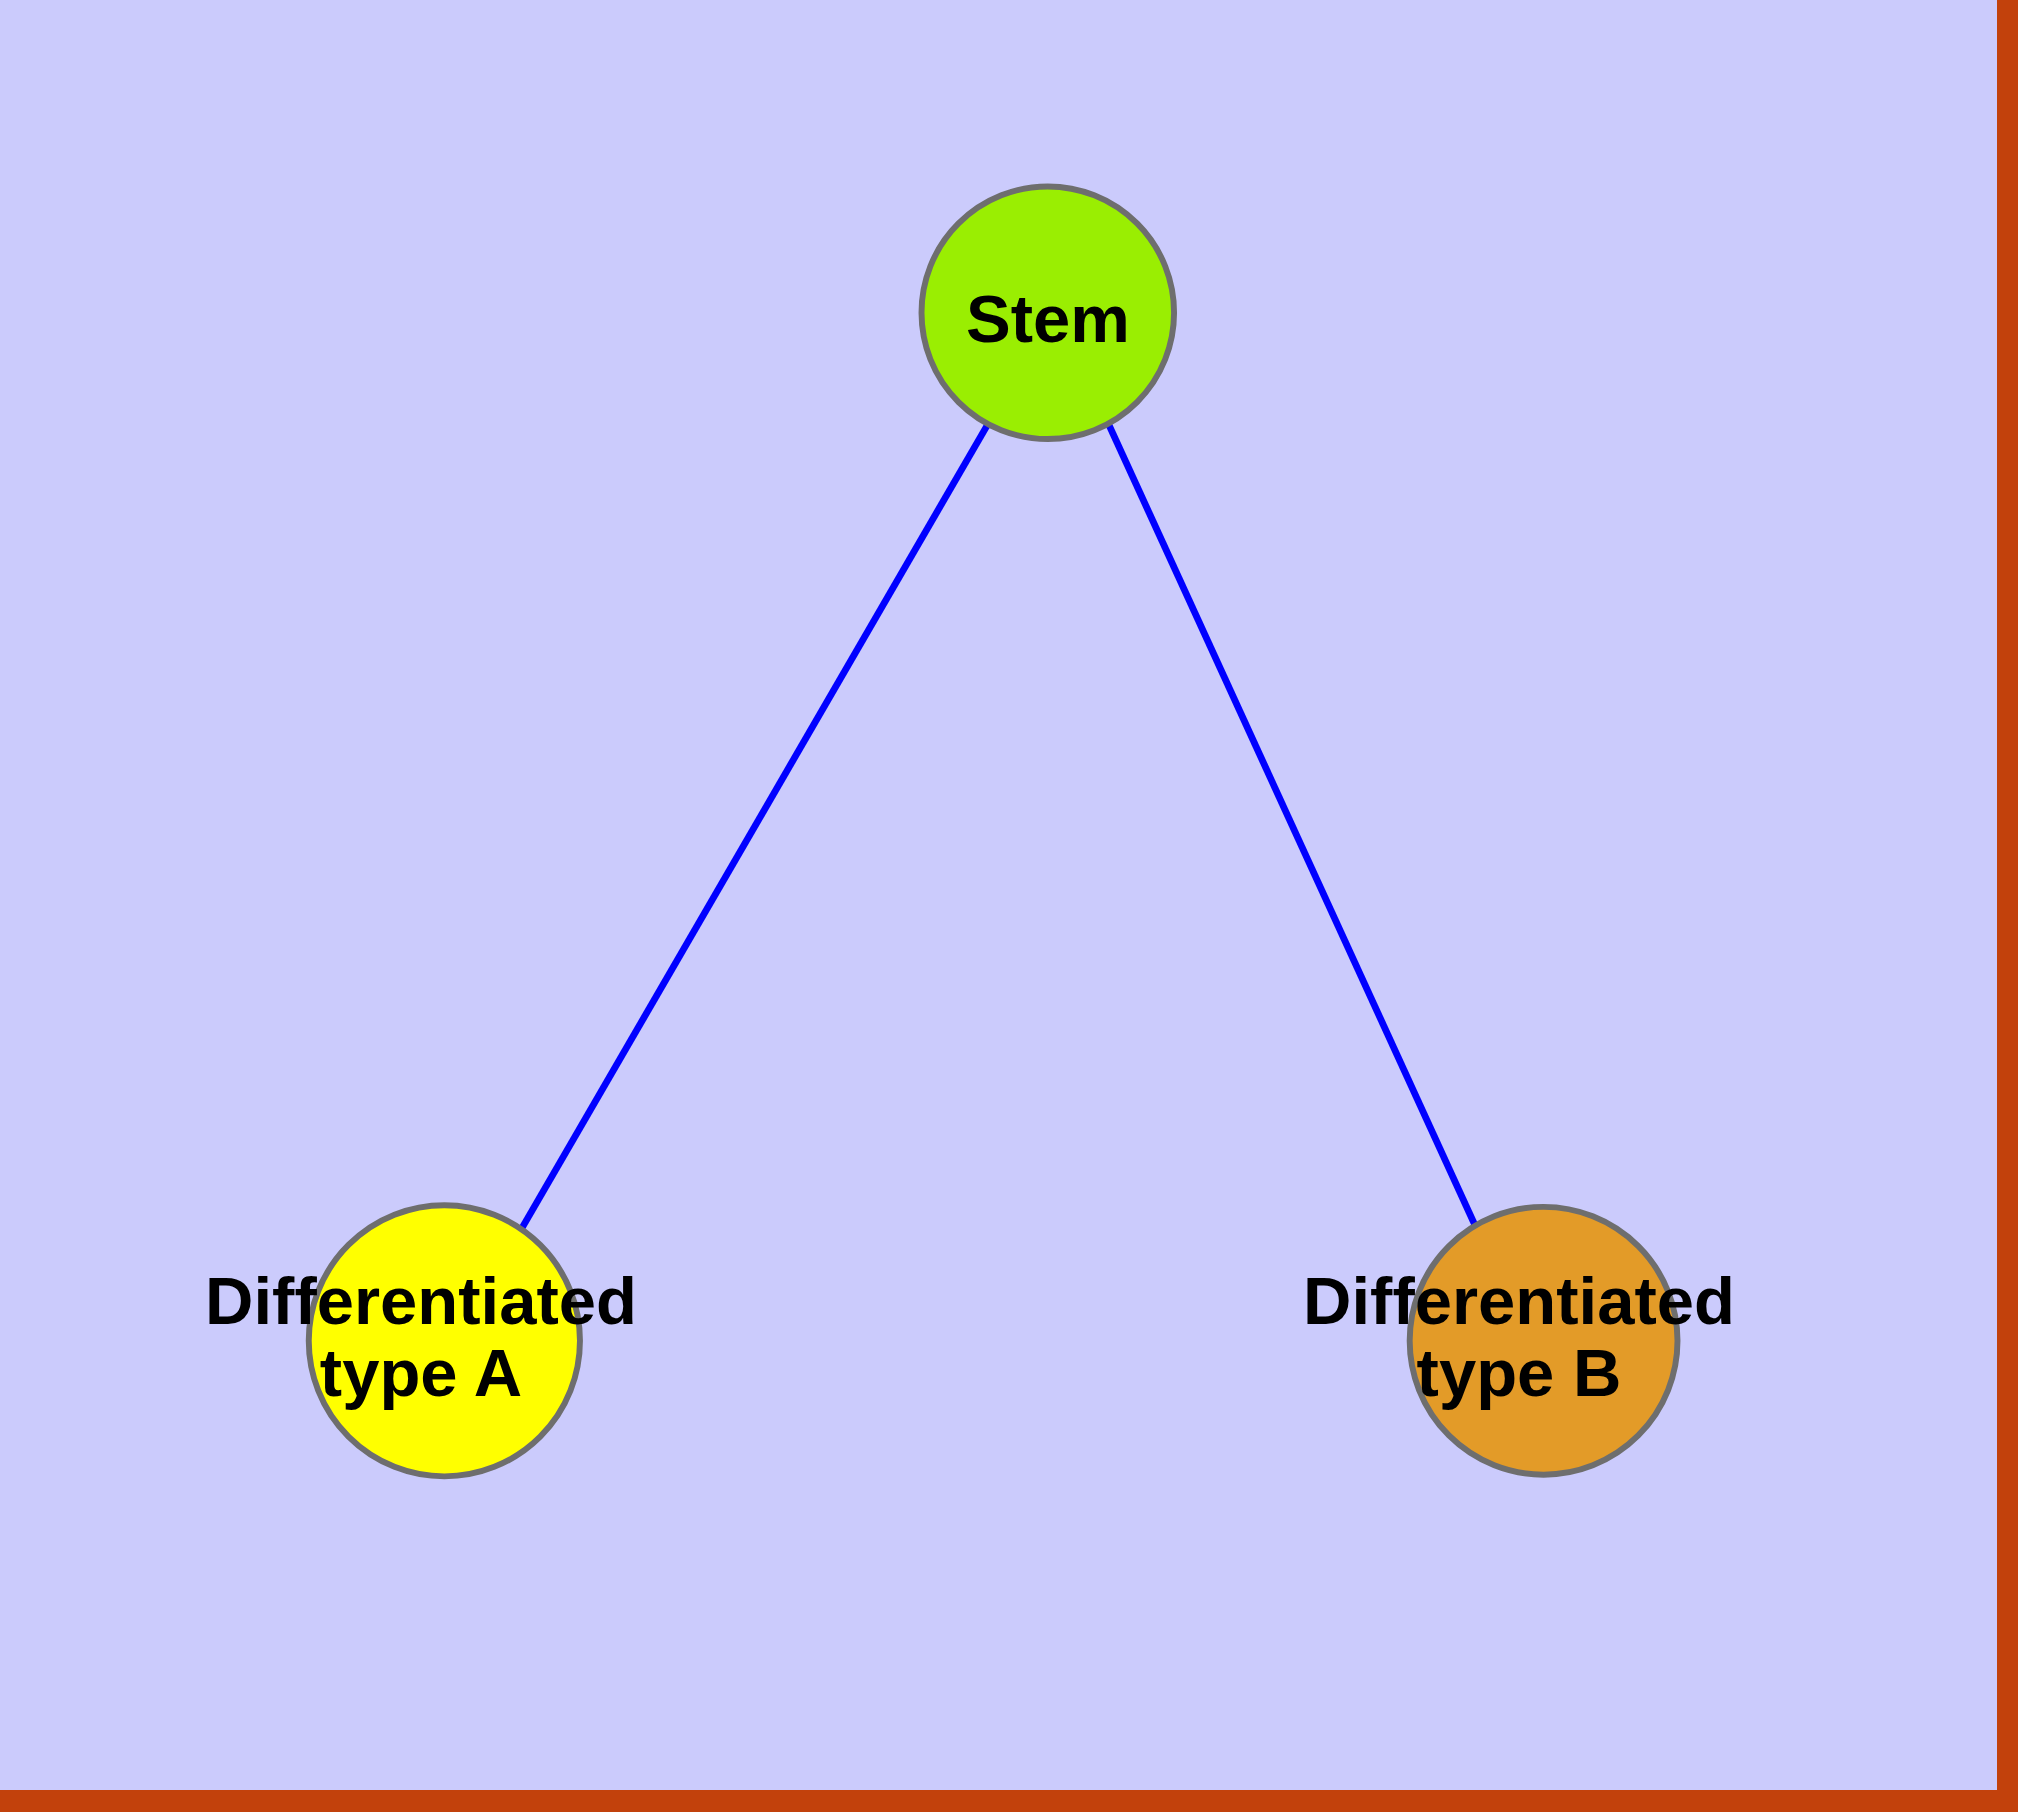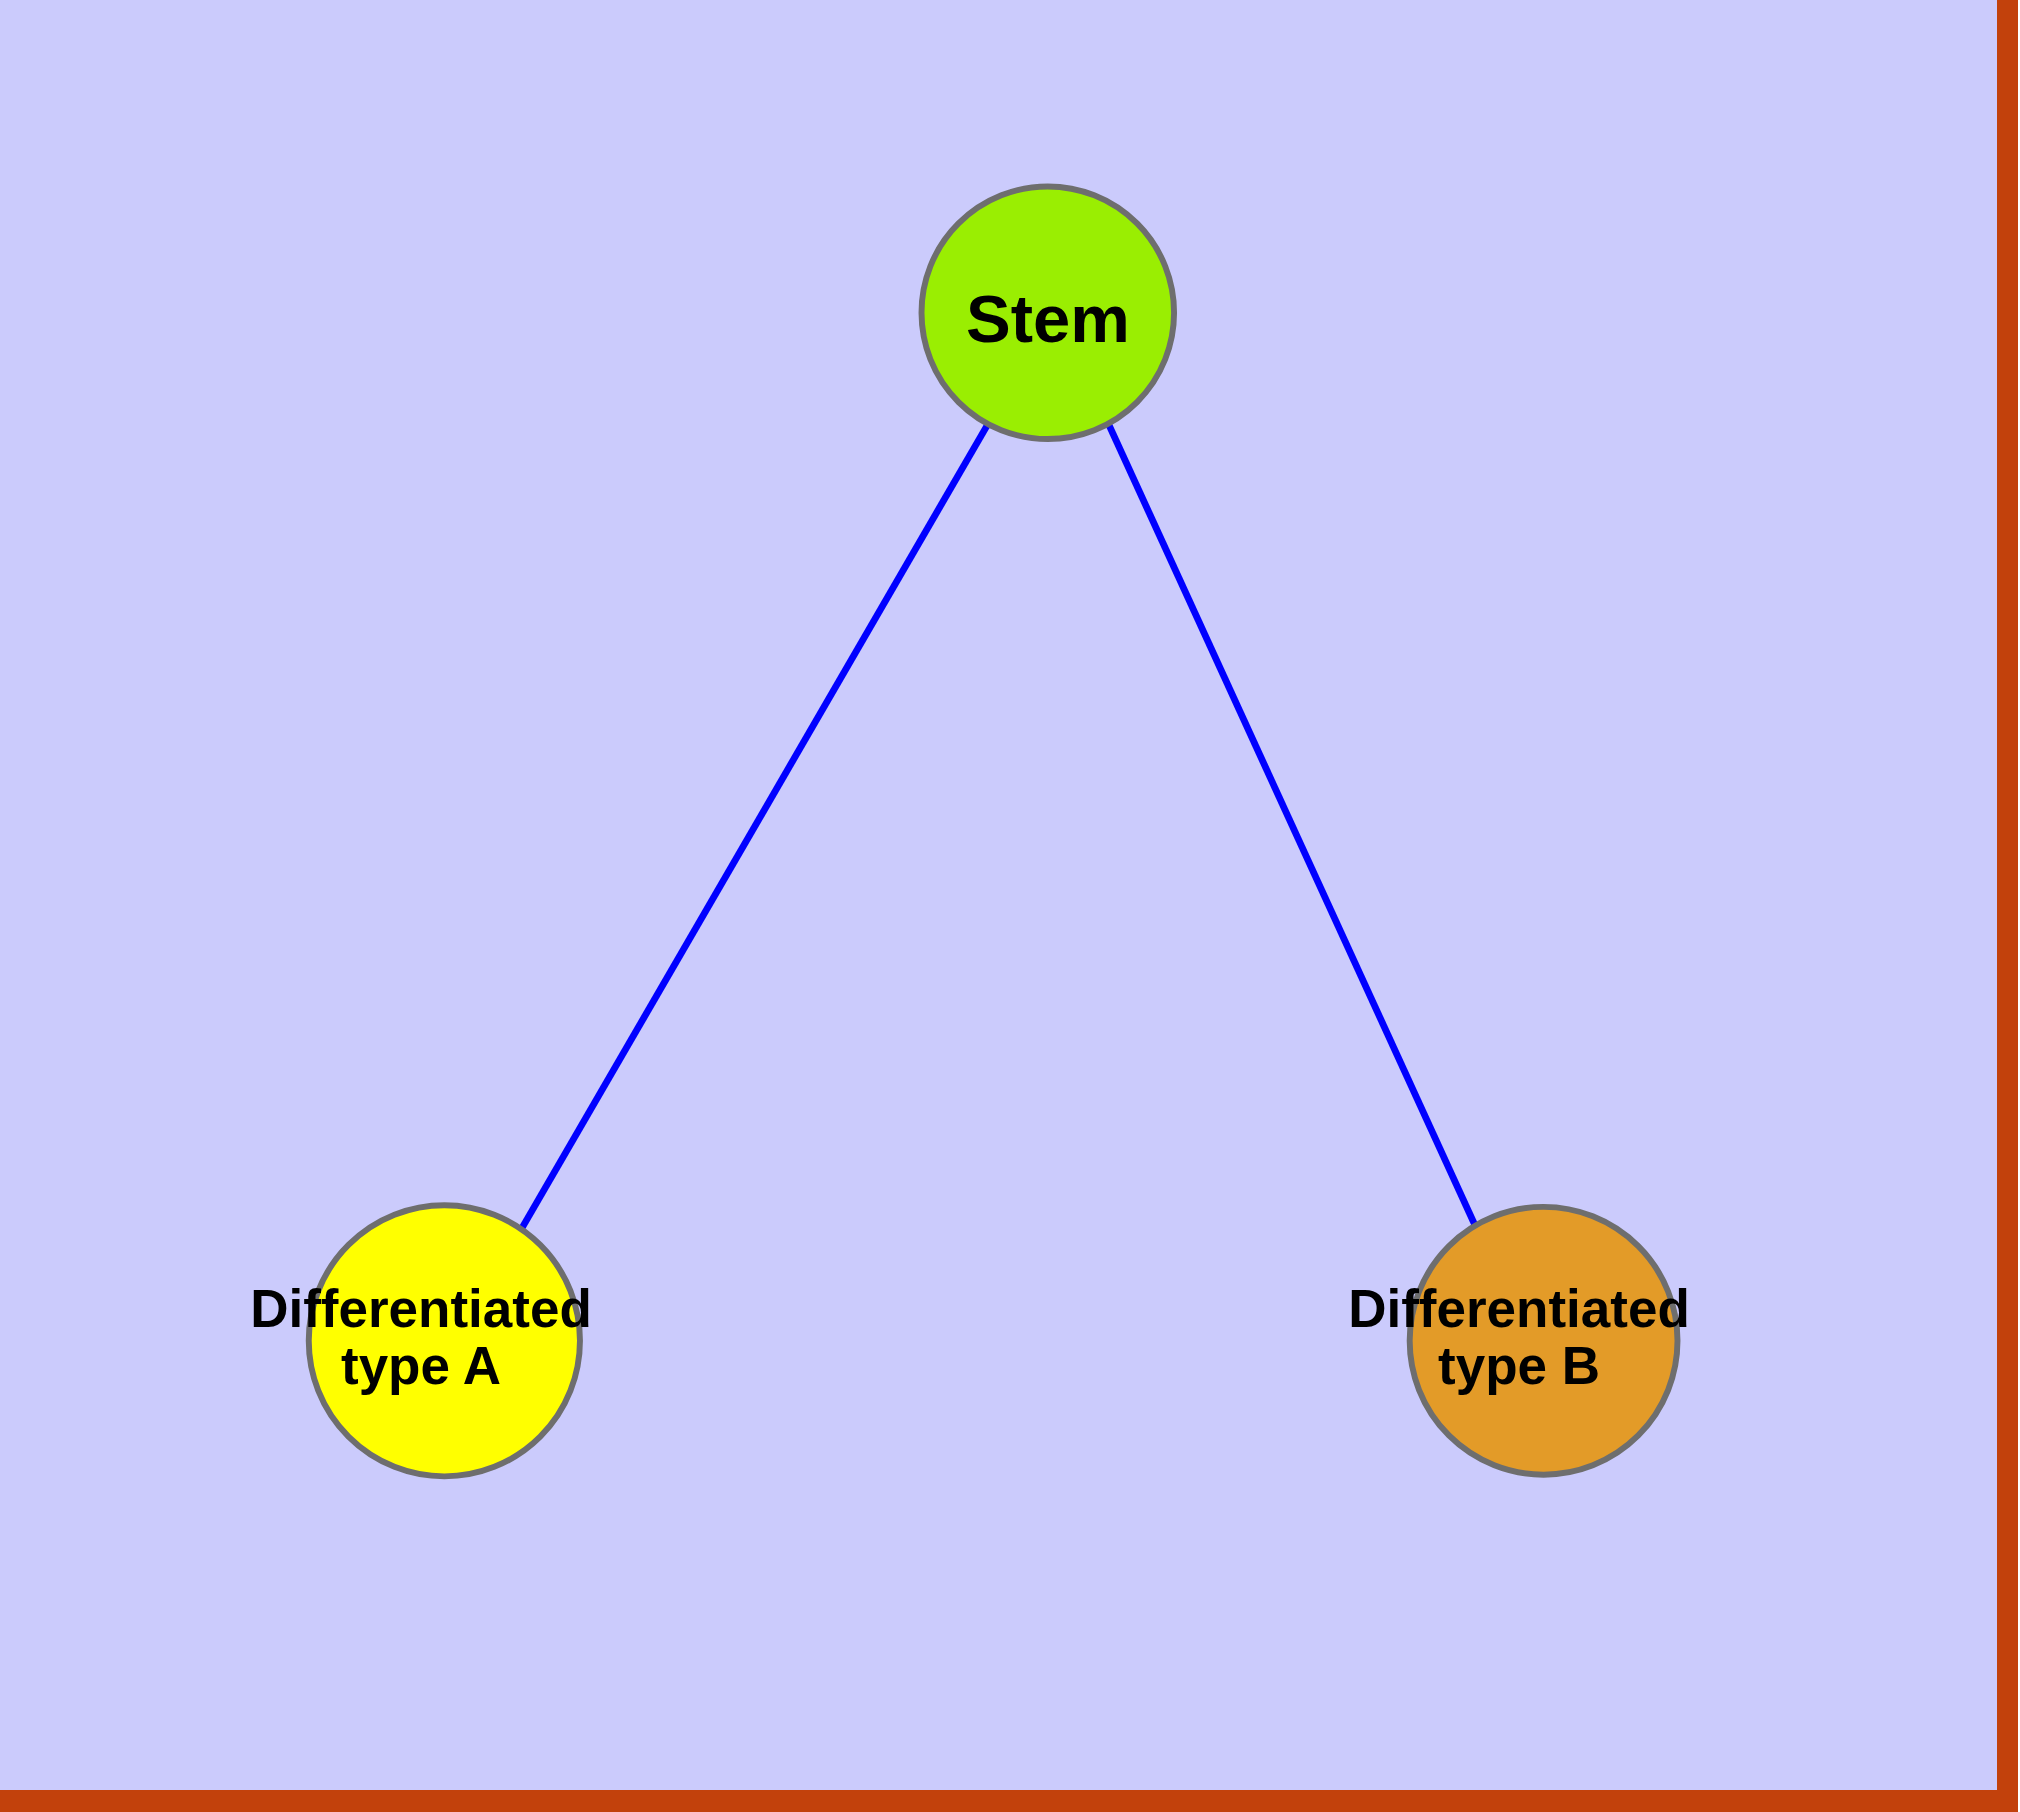--- a/index.html
+++ b/index.html
@@ -44,21 +44,21 @@
     position: absolute;
     text-align: center;
     color: #000000;
     font-weight: bold;
     line-height: 1.08;
     white-space: pre;
     transform: translate(-50%, -50%);
     pointer-events: none;
   }
   .label-stem { font-size: 67px; }
-  .label-diff { font-size: 53px; }
+  .label-diff { font-size: 67px; }
 </style>
 </head>
 <body>
 
 <div id="canvas" style="width: 2018px; height: 1812px; background: #c2410c;">
 
   <div id="plot-area" style="background: rgb(203, 203, 252);"></div>
 
   <svg id="graph-svg" viewBox="0 0 2384 2138">
     <g>

